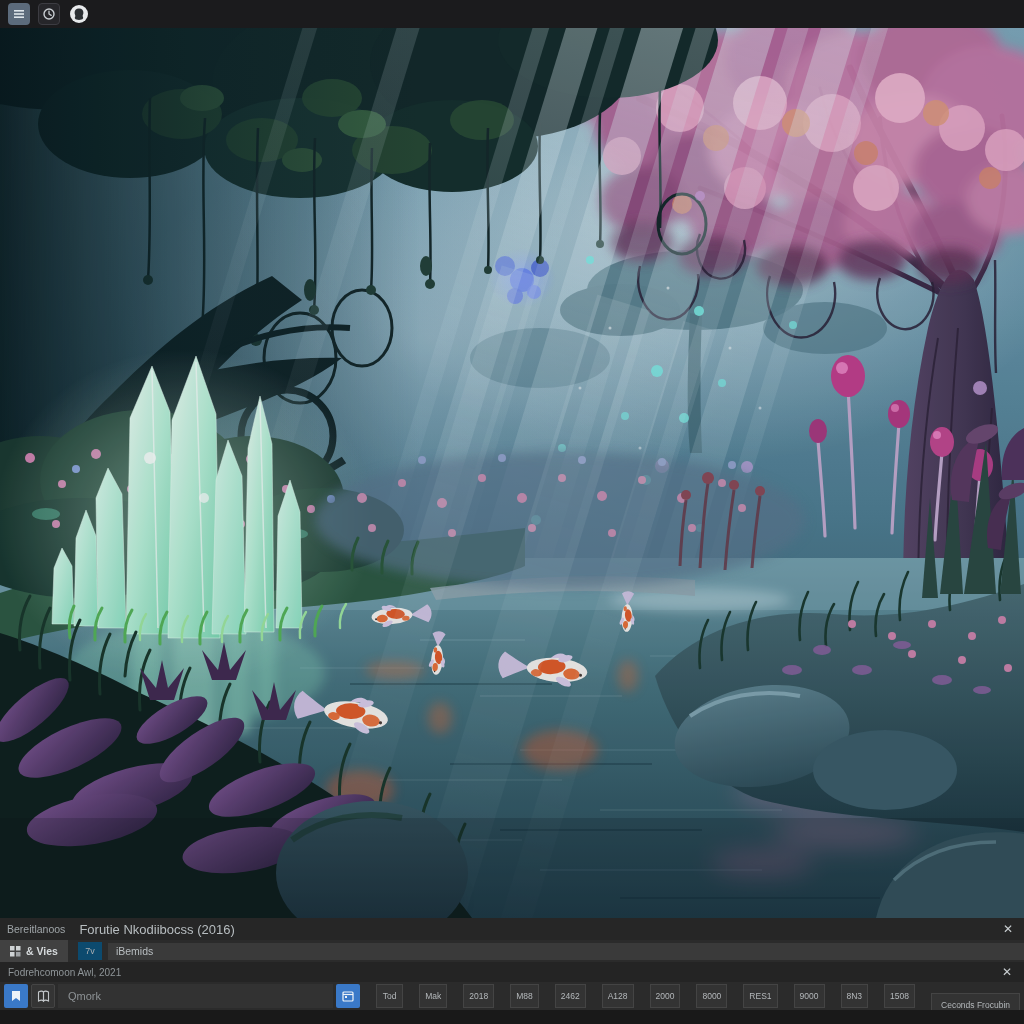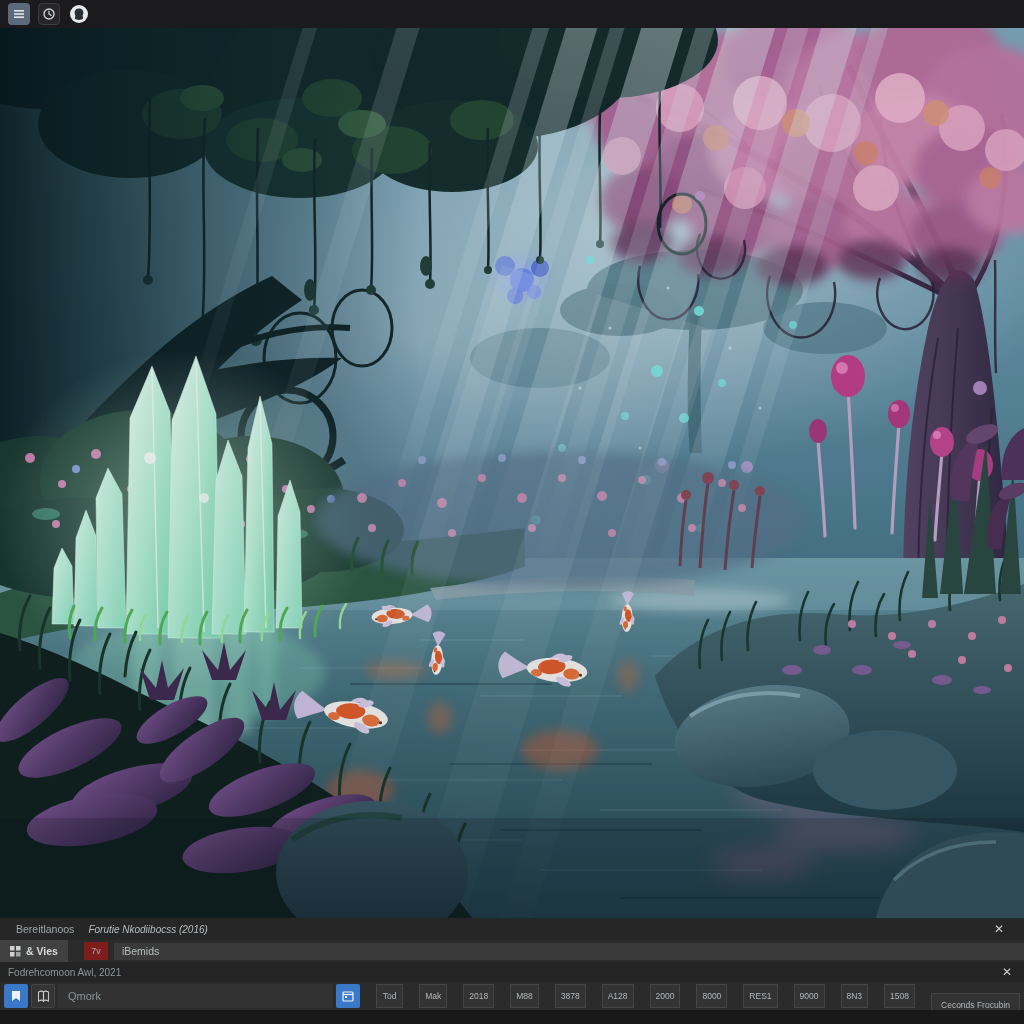--- a/index.html
+++ b/index.html
@@ -20,31 +20,31 @@
 
   
   .viewport { position:absolute; top:28px; left:0; width:1024px; height:890px;
     overflow:hidden; background:#3a6375; }
   .viewport svg { display:block; }
 
   
   .bottom { position:absolute; left:0; top:918px; width:1024px; height:106px;
     display:flex; flex-direction:column; background:#1e1e1e; }
   .row { display:flex; align-items:center; }
-  .row1 { height:22px; background:#262626; padding:0 16px; gap:14px; }
+  .row1 { height:22px; background:#262626; padding:0 7px; gap:14px; }
   .row1 .lbl { color:#9fa5a8; font-size:10.5px; }
-  .row1 .ttl { color:#b7bdc0; font-size:10px; flex:1;font-style:italic; }
+  .row1 .ttl { color:#b7bdc0; font-size:13px; flex:1; }
   .xbtn { color:#c9ced1; font-size:12px; width:18px; height:18px; line-height:18px;
     text-align:center; cursor:pointer; background:none; border:none; }
   .row2 { height:22px; background:#2b2b2b; gap:6px; }
   .views-btn { height:22px; background:#414141; border:none; color:#d6dadc;
     font-size:10.5px; font-weight:bold; padding:8px 10px; display:flex; gap:5px;
     align-items:center; cursor:pointer; }
-  .chip { height:18px; min-width:24px; background:#7f1d1d; border:none; color:#a9adb0;
-    font-size:9px; margin-left:10px; cursor:pointer; }
+  .chip { height:18px; min-width:24px; background:#0c4a6e; border:none; color:#a9adb0;
+    font-size:9px; margin-left:4px; cursor:pointer; }
   .filter-input { flex:1; height:17px; background:#3a3a3a; border:none; color:#b9bec1;
     font-size:10.5px; padding:0 8px; outline:none; }
   .row3 { height:20px; background:#242424; padding:0 8px; }
   .row3 .lbl { color:#8f9598; font-size:10px; flex:1; }
   .row4 { height:28px; background:#2b2b2b; padding:0 4px; gap:3px; }
   .sq-btn { width:24px; height:24px; border:none; border-radius:2px; display:flex;
     align-items:center; justify-content:center; cursor:pointer; flex:0 0 auto; }
   .sq-btn.blue { background:#3a79c8; }
   .sq-btn.dark { background:#343434; border:1px solid #454545; }
   .search-input { flex:1; height:24px; background:#323232; border:none; color:#b9bec1;
@@ -718,21 +718,21 @@
           <svg width="12" height="12" viewBox="0 0 12 12">
               <rect x="1" y="2" width="10" height="9" rx="1" fill="none" stroke="#eef3f8" stroke-width="1.2"></rect>
               <path d="M1 4.5 H11" stroke="#eef3f8" stroke-width="1.2"></path>
               <rect x="3" y="6" width="2" height="2" fill="#eef3f8"></rect>
             </svg>
         </button>
         <button class="rbtn">Tod</button>
         <button class="rbtn">Mak</button>
         <button class="rbtn">2018</button>
         <button class="rbtn">M88</button>
-        <button class="rbtn">3878</button>
+        <button class="rbtn">2462</button>
         <button class="rbtn">A128</button>
         <button class="rbtn">2000</button>
         <button class="rbtn">8000</button>
         <button class="rbtn">RES1</button>
         <button class="rbtn">9000</button>
         <button class="rbtn">8N3</button>
         <button class="rbtn">1508</button>
         <button class="rbtn wide">Ceconds Frocubin</button>
       </div>
     </div>

